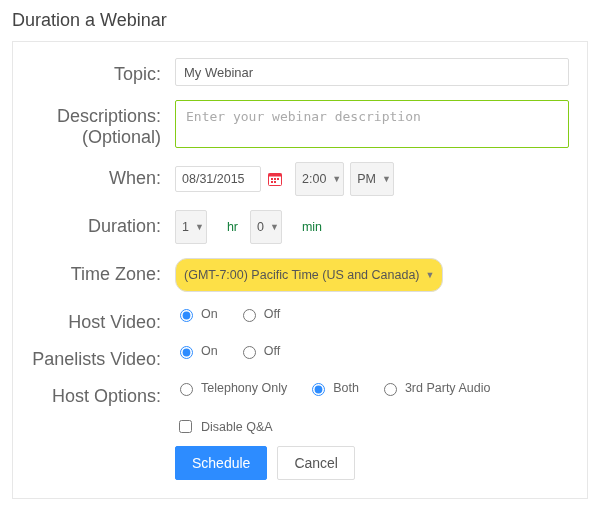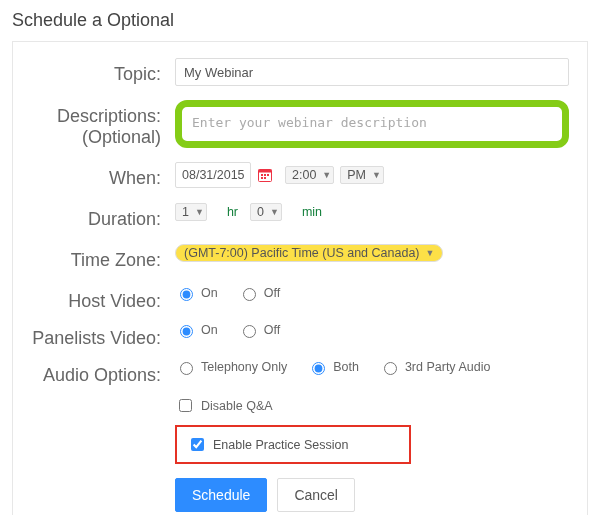--- a/index.html
+++ b/index.html
@@ -43,39 +43,39 @@
     height: 28px;
     border: 1px solid #ddd;
     border-radius: 2px;
     padding: 4px 8px;
     font-size: 13px;
     color: #555;
   }
   textarea.desc {
     width: 100%;
     height: 48px;
-    border: 7px solid #84cc16;
-    border-radius: 12px;
+    border: 1px solid #84cc16;
+    border-radius: 2px;
     padding: 8px 10px;
     font-size: 13px;
     color: #999;
     resize: none;
   }
   textarea.desc::placeholder { color: #aaa; }
   .txt-sm {
     height: 26px;
     border: 1px solid #ddd;
     border-radius: 2px;
     padding: 2px 6px;
     font-size: 12.5px;
     color: #555;
   }
-  .w80 { width: 76px; }
+  .w80 { width: 86px; }
   .sel {
-    height: 18px;
+    height: 34px;
     border: 1px solid #ddd;
     background: #f4f4f4;
     border-radius: 2px;
     display: inline-flex;
     align-items: center;
     padding: 0 4px 0 8px;
     font-size: 12.5px;
     color: #555;
     cursor: pointer;
   }
@@ -106,21 +106,21 @@
   .btn {
     height: 34px; padding: 0 16px; font-size: 14px;
     border-radius: 2px; cursor: pointer; display:inline-flex; align-items:center; justify-content:center;
   }
   .btn-primary { background:#2d8cff; color:#fff; border:1px solid #2d8cff; }
   .btn-default { background:#fff; color:#555; border:1px solid #ddd; }
 </style>
 </head>
 <body>
 
-<h2 class="page-title">Schedule a Optional</h2>
+<h2 class="page-title">Duration a Webinar</h2>
 
 <div class="panel">
 
   <div class="row">
     <div class="label">Topic:</div>
     <div class="field">
       <input type="text" class="wide" value="My Webinar" style="">
     </div>
   </div>
 
@@ -206,21 +206,21 @@
         <span>On</span>
       </label>
       <label>
         <input type="radio" class="blue" name="pv" style="">
         <span>Off</span>
       </label>
     </div>
   </div>
 
   <div class="row tight">
-    <div class="label">Audio Options:</div>
+    <div class="label">Host Options:</div>
     <div class="field radio-group">
       <label>
         <input type="radio" class="blue" name="ao" style="">
         <span>Telephony Only</span>
       </label>
       <label>
         <input type="radio" class="blue" name="ao" checked="" style="">
         <span>Both</span>
       </label>
       <label>
@@ -233,29 +233,20 @@
   <div class="row tight">
     <div class="label"></div>
     <div class="field">
       <span class="check-line">
         <input type="checkbox" class="blue" style="">
         <span>Disable Q&amp;A</span>
       </span>
     </div>
   </div>
 
-  <div class="row">
-    <div class="label"></div>
-    <div class="field">
-      <span class="highlight-box">
-        <input type="checkbox" class="blue" checked="" style="">
-        <span>Enable Practice Session</span>
-      </span>
-    </div>
-  </div>
 
   <div class="row" style="margin-bottom:0;">
     <div class="label"></div>
     <div class="field btns">
       <button class="btn btn-primary">Schedule</button>
       <button class="btn btn-default">Cancel</button>
     </div>
   </div>
 
 </div>

